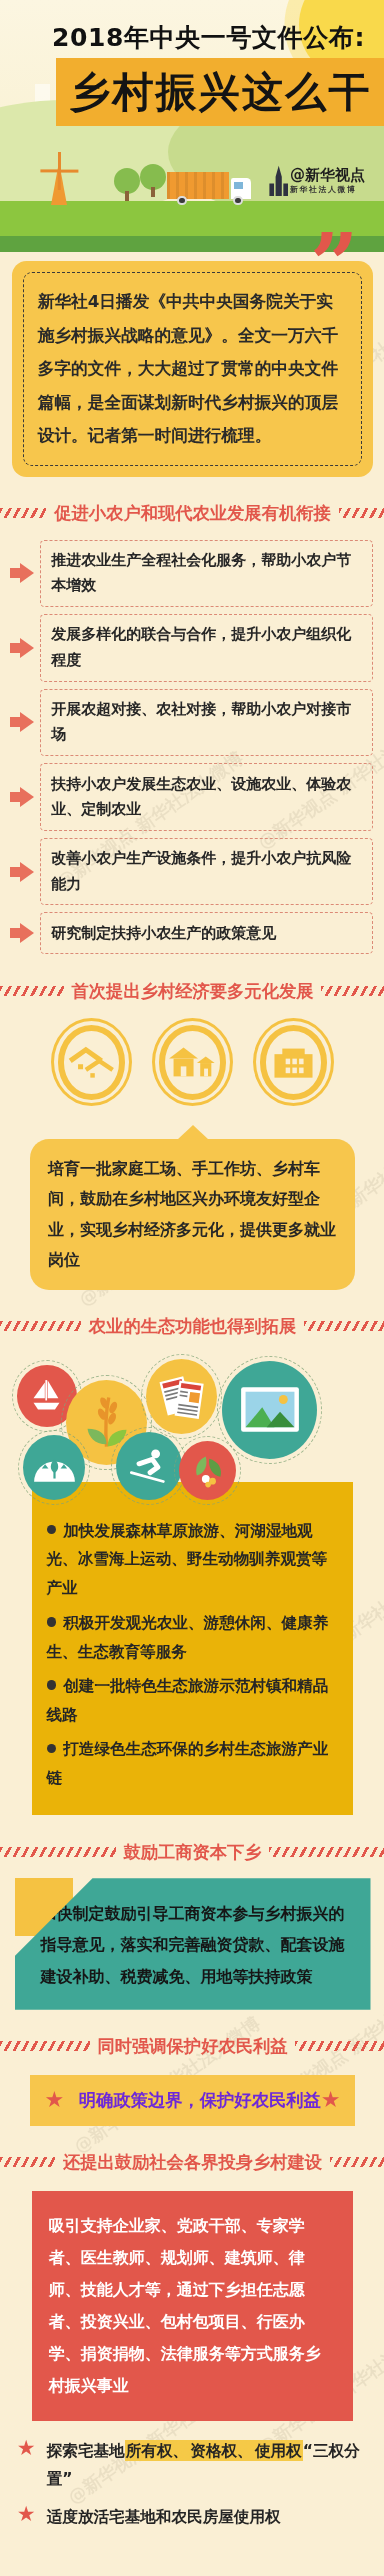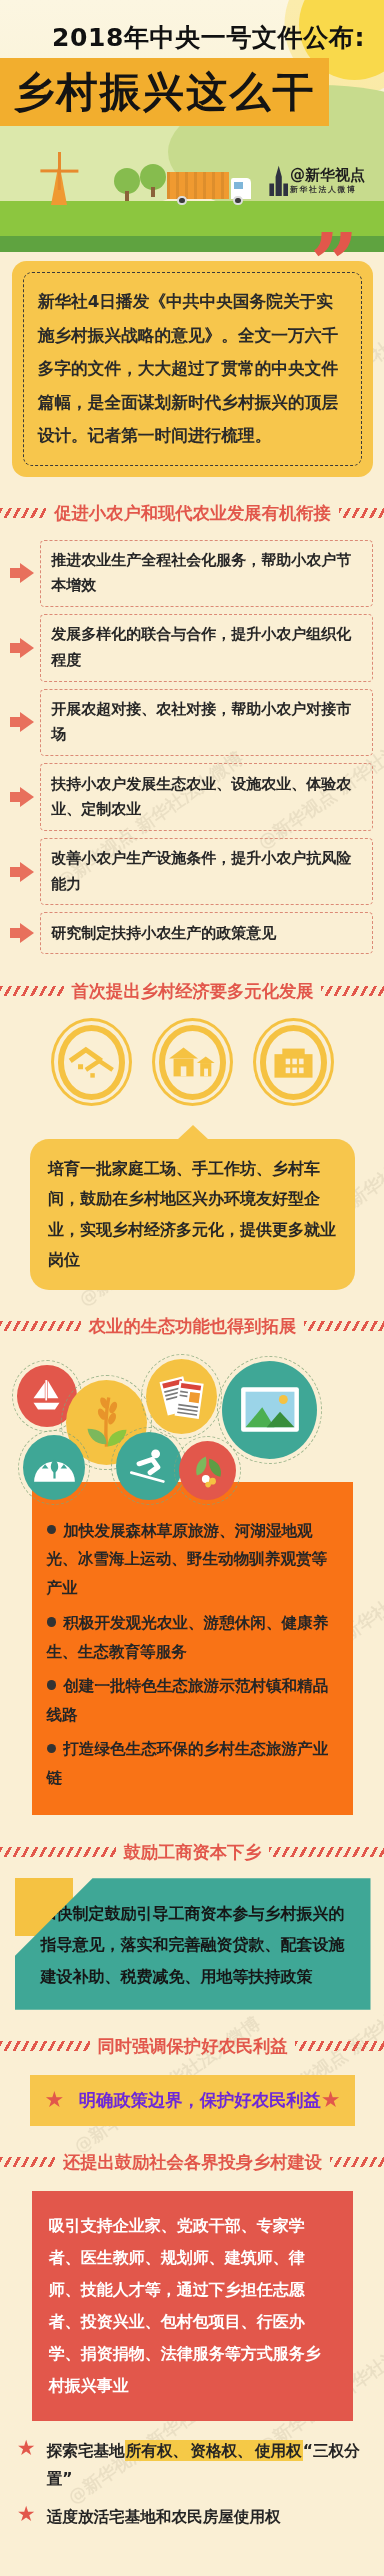--- a/index.html
+++ b/index.html
@@ -29,21 +29,21 @@
               background-image:repeating-linear-gradient(90deg,rgba(0,0,0,.08) 0 3.3px,transparent 3.3px 9px);}
   .truck .cab{position:absolute;left:64px;bottom:5.6px;width:20px;height:21px;background:#fff;border-radius:2.2px 4.5px 0 0;}
   .truck .win{position:absolute;left:67px;bottom:15.6px;width:9px;height:7.8px;background:#7FB6D9;}
   .truck .w1,.truck .w2{position:absolute;bottom:0;width:9.5px;height:9.5px;border-radius:50%;background:#3b3b3b;border:2.2px solid #ddd;box-sizing:border-box;}
   .truck .w1{left:10px;} .truck .w2{left:66px;}
   .hero-brand{position:absolute;right:20px;bottom:56px;display:flex;align-items:center;}
   .hb-txt .h{font-size:15px;font-weight:900;color:#1e1e1e;line-height:1.2;}
   .hb-txt .s{font-size:7.8px;letter-spacing:1.7px;color:#333;font-weight:700;}
   .title1{position:absolute;top:21px;width:100%;text-align:center;margin:0;
           font-size:25px;font-weight:900;color:#111;letter-spacing:0.6px;padding-left:16px;}
-  .title2-wrap{position:absolute;top:58px;width:100%;text-align:left;}
+  .title2-wrap{position:absolute;top:58px;width:100%;text-align:right;}
   .title2{display:inline-block;background:#F2AE2E;color:#141414;font-size:41px;font-weight:900;
           padding:6.7px 13.4px;letter-spacing:2.2px;}
   
   .intro{position:relative;margin:9px 12.3px 0;background:#F7C64C;border-radius:14.5px;padding:11px;z-index:1;}
   .intro-inner{border:1.7px dashed #3a3a3a;border-radius:9px;padding:12.3px 13.4px;
                font-size:16.7px;font-weight:700;line-height:2.0;color:#2a2a2a;}
   .quote{position:absolute;top:-38px;right:14.5px;font-family:"DejaVu Serif",serif;
          font-size:84px;line-height:1;color:#E2574B;font-weight:900;}
   
   .slash-row{display:flex;align-items:center;margin:24.5px 0 14.5px;position:relative;z-index:1;}
@@ -67,21 +67,21 @@
           padding:14.5px 18px;font-size:16px;font-weight:700;line-height:1.9;z-index:1;}
   .bubble::before{content:"";position:absolute;top:-14.5px;left:50%;transform:translateX(-50%);
                   border-left:16.7px solid transparent;border-right:16.7px solid transparent;
                   border-bottom:15.6px solid #F7C64C;}
   
   .eco-wrap{position:relative;height:149px;margin-top:11px;z-index:2;}
   .eco{position:absolute;border-radius:50%;display:flex;align-items:center;justify-content:center;}
   .eco::after{content:"";position:absolute;inset:-5px;border:1.1px dashed rgba(130,165,120,.75);border-radius:50%;}
   .eco.red{background:#E2574B;} .eco.yel{background:#F5C242;} .eco.teal{background:#3FA796;}
   
-  .box-yellow{margin:0 32px;background:#f97316;padding:16.7px 14.5px;position:relative;z-index:1;}
+  .box-yellow{margin:0 32px;background:#eab308;padding:16.7px 14.5px;position:relative;z-index:1;}
   .box-yellow.overlap{margin-top:-20px;padding-top:29px;}
   .dot-line{font-size:15.6px;font-weight:700;line-height:1.85;margin:5.6px 0;color:#262626;}
   .dot{display:inline-block;width:9.5px;height:9.5px;border-radius:50%;background:#333;
        margin-right:7.2px;vertical-align:1.1px;}
   
   .fold-wrap{position:relative;margin:14.5px 14.5px 0;z-index:1;}
   .fold-corner{position:absolute;left:0;top:0;width:58px;height:58px;background:#F5C242;
                display:flex;align-items:center;justify-content:center;}
   .fold-teal{position:relative;background:#3FA796;clip-path:polygon(0 78px,78px 0,100% 0,100% 100%,0 100%);
              padding:20px 16.7px 18px 26px;font-size:16px;font-weight:700;line-height:1.95;color:#161616;}

